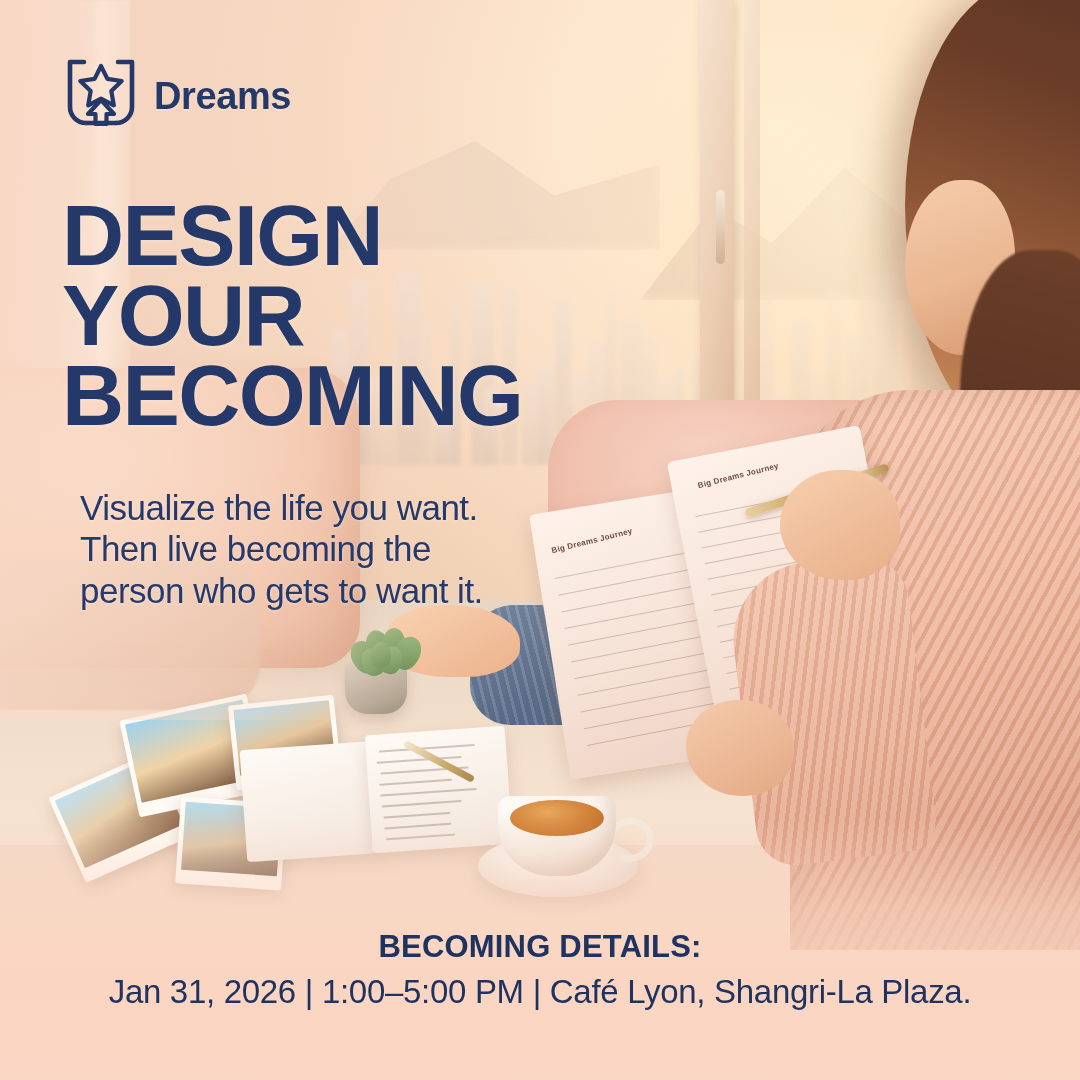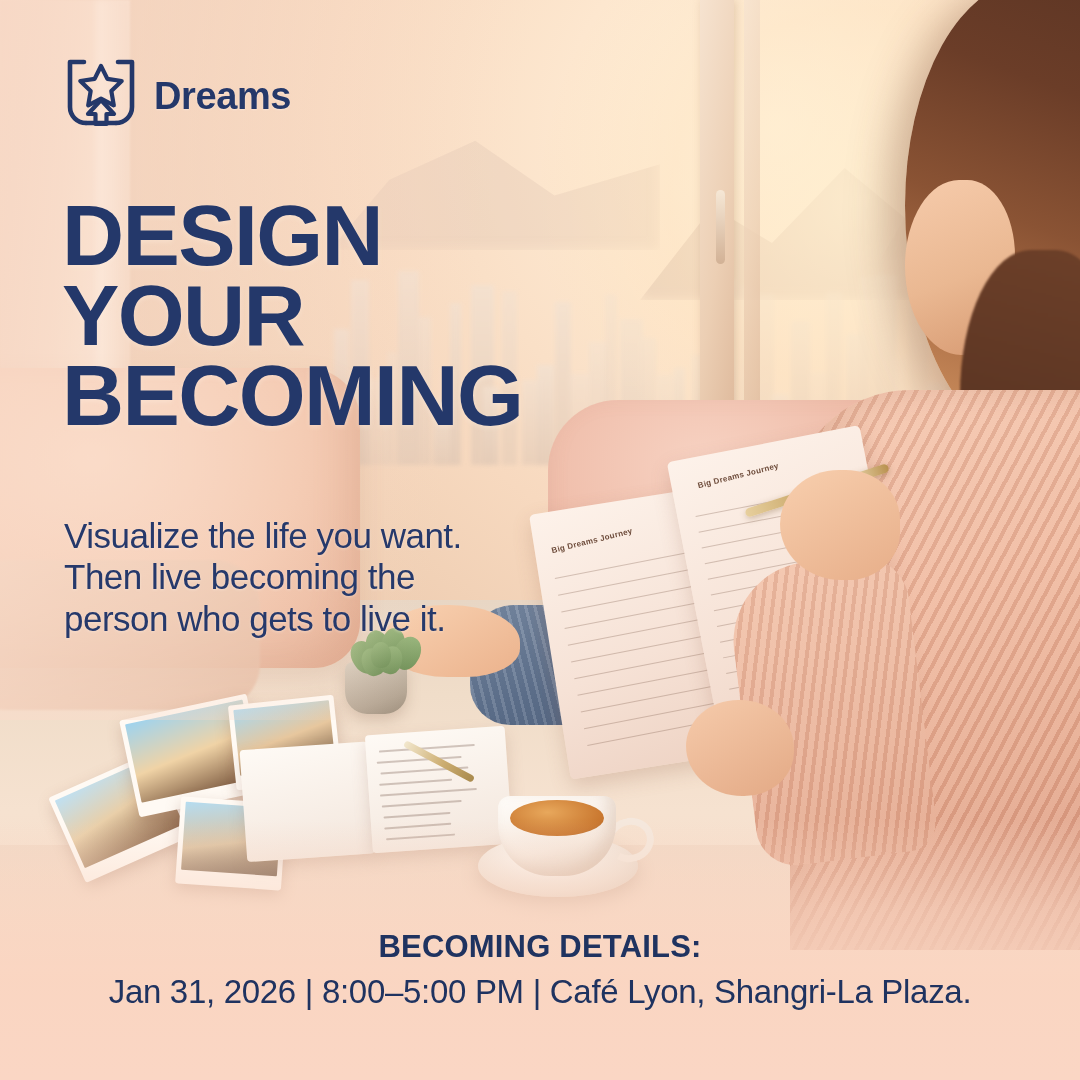--- a/index.html
+++ b/index.html
@@ -255,25 +255,24 @@
 
   .headline{
     position:absolute;left:62px;top:196px;
     color:#24386a;font-weight:700;font-size:86px;line-height:.93;
     letter-spacing:-1.6px;
     text-shadow:0 2px 5px rgba(255,238,224,.42);
   }
   .headline div{white-space:nowrap;}
 
   .subhead{
-    position:absolute;left:64px;top:487px;
+    position:absolute;left:80px;top:487px;
     color:#26396b;font-size:35px;line-height:1.18;font-weight:400;
     letter-spacing:-.5px;
     text-shadow:0 1px 3px rgba(255,240,228,.45);
-    margin-top:28px;
   }
   .subhead div{white-space:nowrap;}
 
   .footer{
     position:absolute;left:0;top:930px;width:1080px;text-align:center;color:#1f3360;
   }
   .f-title{font-size:31px;font-weight:700;letter-spacing:.2px;line-height:1.1;}
   .f-line{font-size:33px;font-weight:400;letter-spacing:-.3px;line-height:1.3;margin-top:7px;}
   .f-line2{font-size:33px;font-weight:400;letter-spacing:-.3px;line-height:1.3;}
 </style>
@@ -465,22 +464,22 @@
 
     <div class="headline">
       <div>DESIGN</div>
       <div>YOUR</div>
       <div>BECOMING</div>
     </div>
 
     <div class="subhead">
       <div>Visualize the life you want.</div>
       <div>Then live becoming the</div>
-      <div>person who gets to live it.</div>
+      <div>person who gets to want it.</div>
     </div>
 
     <div class="footer">
       <div class="f-title">BECOMING DETAILS:</div>
-      <div class="f-line">Jan 31, 2026 | 8:00–5:00 PM | Café Lyon, Shangri-La Plaza.</div>
+      <div class="f-line">Jan 31, 2026 | 1:00–5:00 PM | Café Lyon, Shangri-La Plaza.</div>
     </div>
 
   </div>
 </div>
 
 </body></html>

